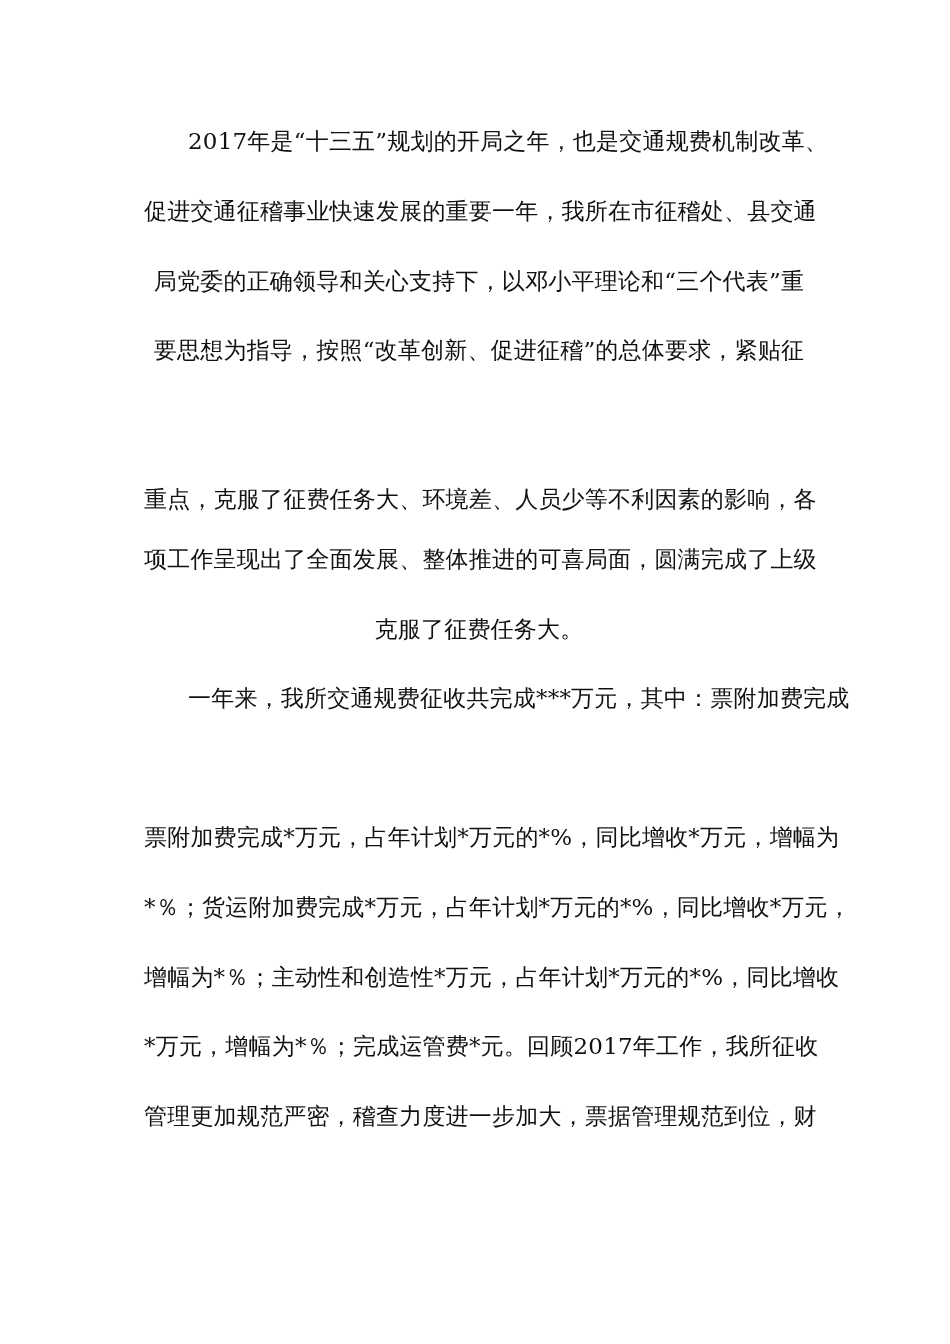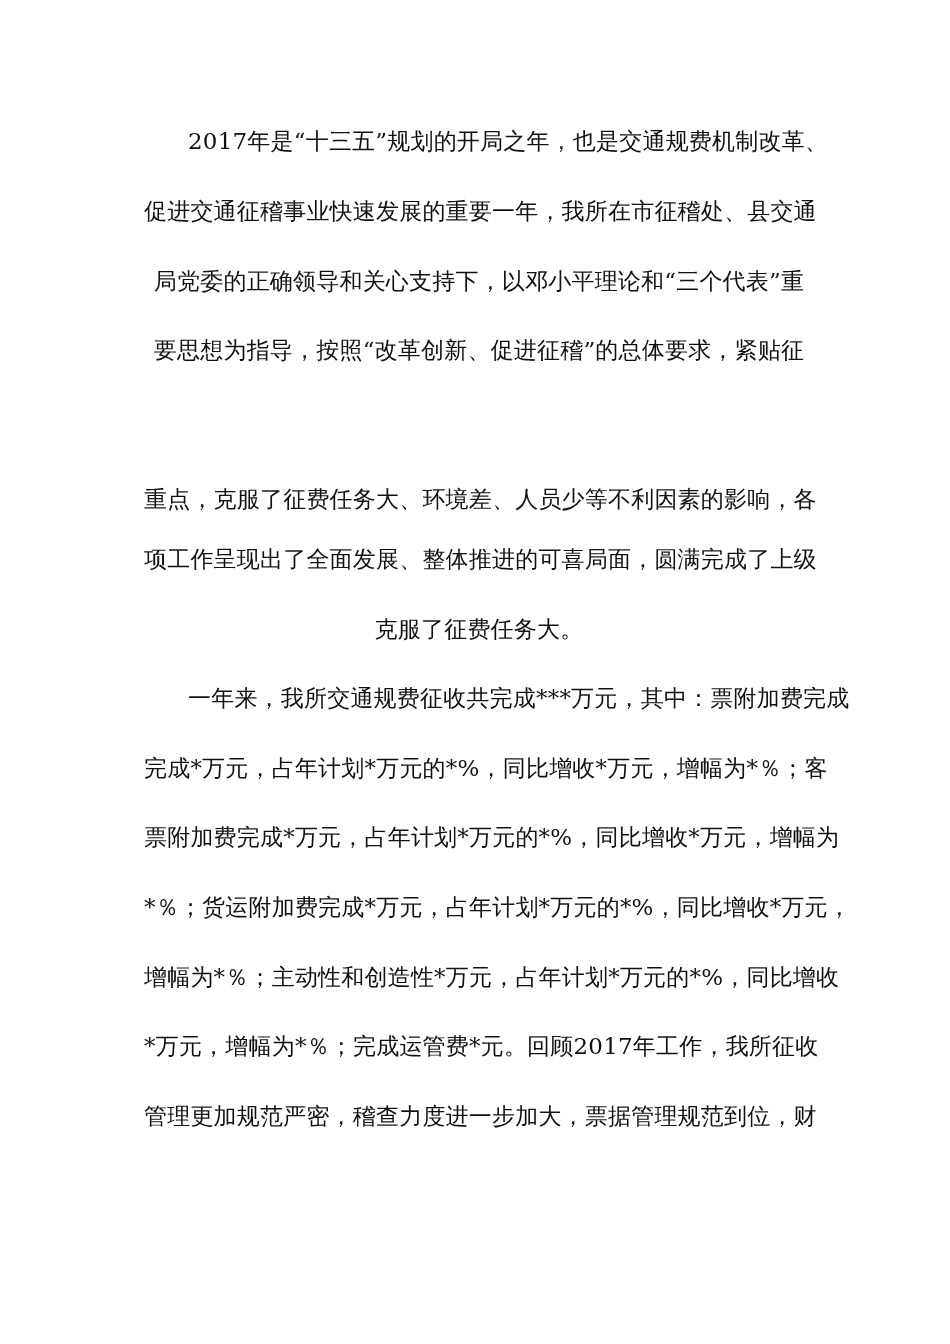--- a/index.html
+++ b/index.html
@@ -46,19 +46,18 @@
 
   <div class="line indent" style="top:126px;">2017年是“十三五”规划的开局之年，也是交通规费机制改革、</div>
   <div class="line" style="top:196px;">促进交通征稽事业快速发展的重要一年，我所在市征稽处、县交通</div>
   <div class="line" style="top:266px;">局党委的正确领导和关心支持下，以邓小平理论和“三个代表”重</div>
   <div class="line" style="top:335px;">要思想为指导，按照“改革创新、促进征稽”的总体要求，紧贴征</div>
   <div class="line" style="top:474px;margin-top:10px;">重点，克服了征费任务大、环境差、人员少等不利因素的影响，各</div>
   <div class="line" style="top:544px;">项工作呈现出了全面发展、整体推进的可喜局面，圆满完成了上级</div>
   <div class="line" style="top:614px;">克服了征费任务大。</div>
 
   <div class="line indent" style="top:683px;">一年来，我所交通规费征收共完成***万元，其中：票附加费完成</div>
-  <div class="line" style="top:753px;">完成*万元，占年计划*万元的*%，同比增收*万元，增幅为*％；客</div>
   <div class="line" style="top:822px;">票附加费完成*万元，占年计划*万元的*%，同比增收*万元，增幅为</div>
   <div class="line" style="top:892px;">*％；货运附加费完成*万元，占年计划*万元的*%，同比增收*万元，</div>
   <div class="line" style="top:962px;">增幅为*％；主动性和创造性*万元，占年计划*万元的*%，同比增收</div>
   <div class="line" style="top:1031px;">*万元，增幅为*％；完成运管费*元。回顾2017年工作，我所征收</div>
   <div class="line" style="top:1101px;">管理更加规范严密，稽查力度进一步加大，票据管理规范到位，财</div>
 </div>
 
 </body></html>

